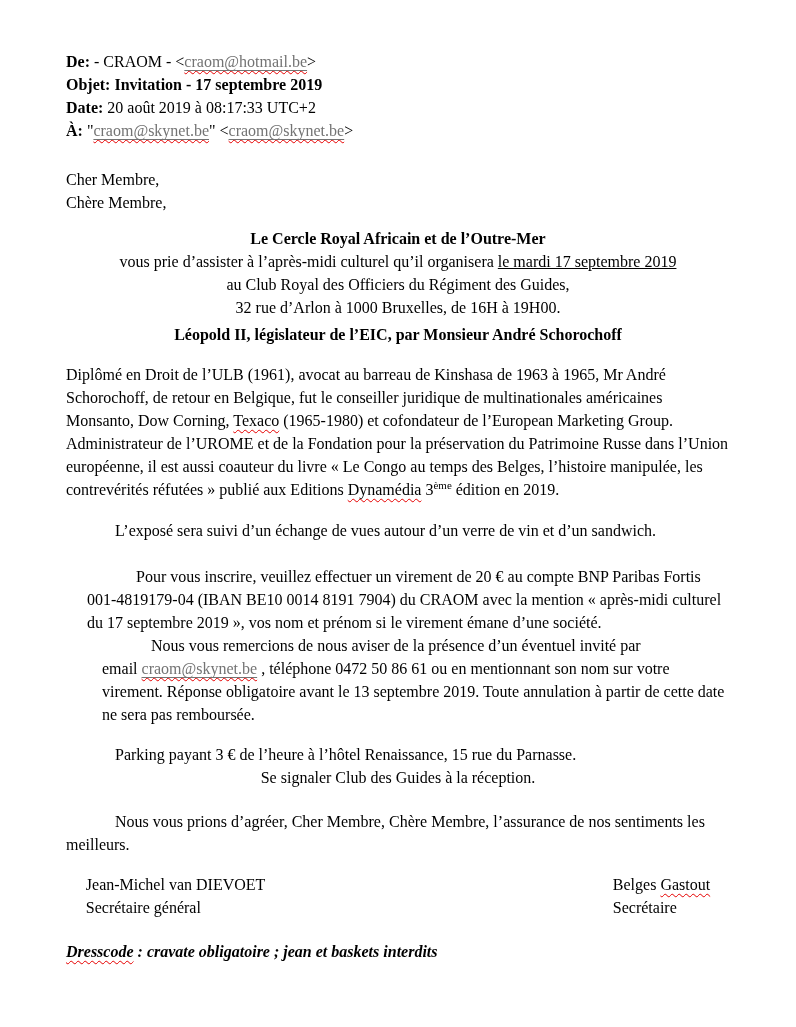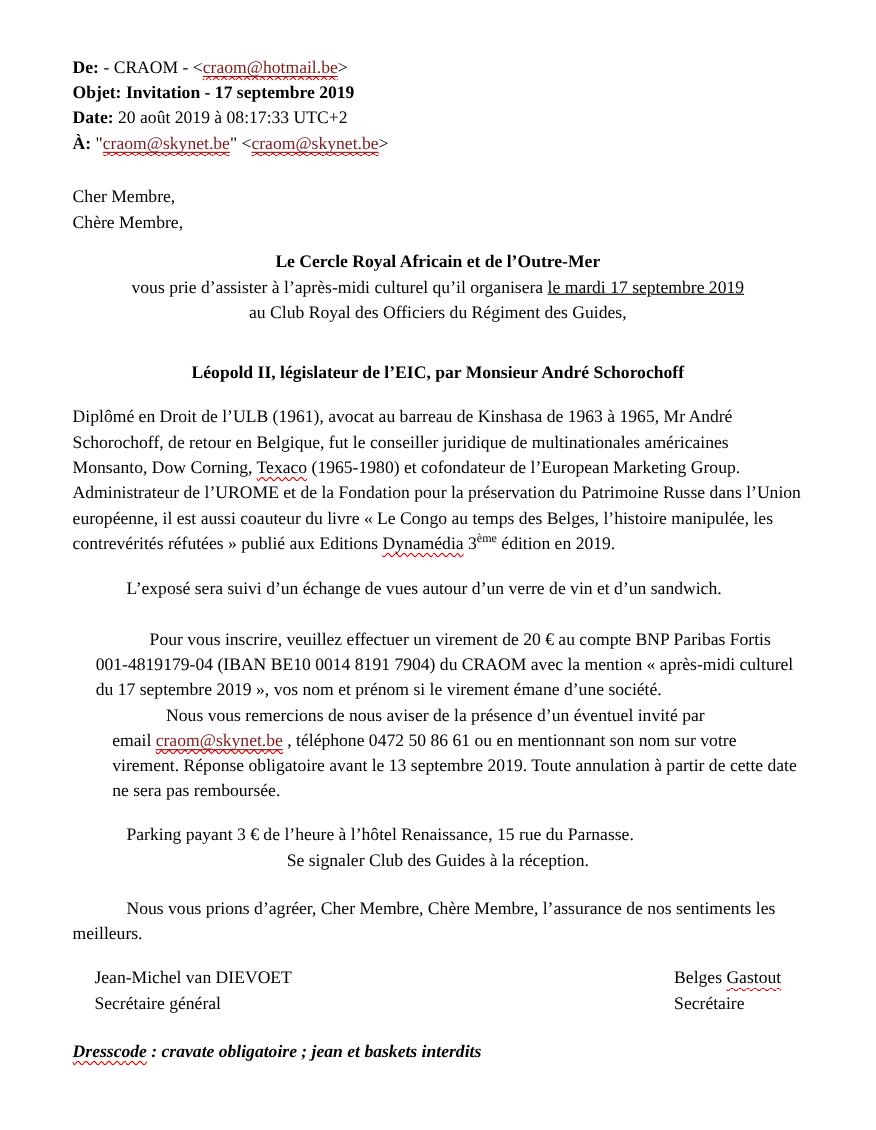--- a/index.html
+++ b/index.html
@@ -17,37 +17,37 @@
   }
   .page {
     box-sizing: border-box;
     width: 796px;
     padding: 50px 66px 0 66px;
   }
   .content { width: 664px; }
   .b { font-weight: bold; }
   .u { text-decoration: underline; text-align: center; }
   .link {
-    color: #7f1d1d;
+    color: #737373;
     text-decoration: underline;
     cursor: pointer;
   }
   
   .sq {
     text-decoration-line: underline;
     text-decoration-style: wavy;
     text-decoration-color: #E60000;
     text-decoration-thickness: 1px;
     text-underline-offset: 3px;
   }
   .center { text-align: center; }
   .indent { text-indent: 49px; }
   .salutations { margin-top: 26px; }
   .invite-block { margin-top: 13px; }
-  .talk-title { margin-top: 32px; }
+  .talk-title { margin-top: 4px; }
   .bio { margin-top: 17px; }
   .sup {
     font-size: 11px;
     line-height: 0;
     vertical-align: super;
   }
   .expose { margin-top: 18px; }
   .payment { margin-top: 23px; margin-left: 21px; }
   .rsvp { margin-top: 0; margin-left: 36px; }
   .parking { margin-top: 17px; }
@@ -79,20 +79,21 @@
 
     <div class="salutations">
       <div>Cher Membre,</div>
       <div>Chère Membre,</div>
     </div>
 
     <div class="invite-block center">
       <div class="b">Le Cercle Royal Africain et de l’Outre-Mer</div>
       <div><span>vous prie d’assister à l’après-midi culturel qu’il organisera </span><span class="u">le mardi 17 septembre 2019</span></div>
       <div>au Club Royal des Officiers du Régiment des Guides,</div>
+      <div>32 rue d’Arlon à 1000 Bruxelles, de 16H à 19H00.</div>
     </div>
 
     <div class="talk-title center b">Léopold II, législateur de l’EIC, par Monsieur André Schorochoff</div>
 
     <div class="bio"><span>Diplômé en Droit de l’ULB (1961), avocat au barreau de Kinshasa de 1963 à 1965, Mr André Schorochoff, de retour en Belgique, fut le conseiller juridique de multinationales américaines Monsanto, Dow Corning, </span><span class="sq">Texaco</span><span> (1965-1980) et cofondateur de l’European Marketing Group. Administrateur de l’UROME et de la Fondation pour la préservation du Patrimoine Russe dans l’Union européenne, il est aussi coauteur du livre « Le Congo au temps des Belges, l’histoire manipulée, les contrevérités réfutées » publié aux Editions </span><span class="sq">Dynamédia</span><span> 3</span><span class="sup">ème</span><span> édition en 2019.</span></div>
 
     <div class="expose indent">L’exposé sera suivi d’un échange de vues autour d’un verre de vin et d’un sandwich.</div>
 
     <div class="payment indent">Pour vous inscrire, veuillez effectuer un virement de 20 € au compte BNP Paribas Fortis 001-4819179-04 (IBAN BE10 0014 8191 7904) du CRAOM avec la mention « après-midi culturel du 17 septembre 2019 », vos nom et prénom si le virement émane d’une société.</div>
 

